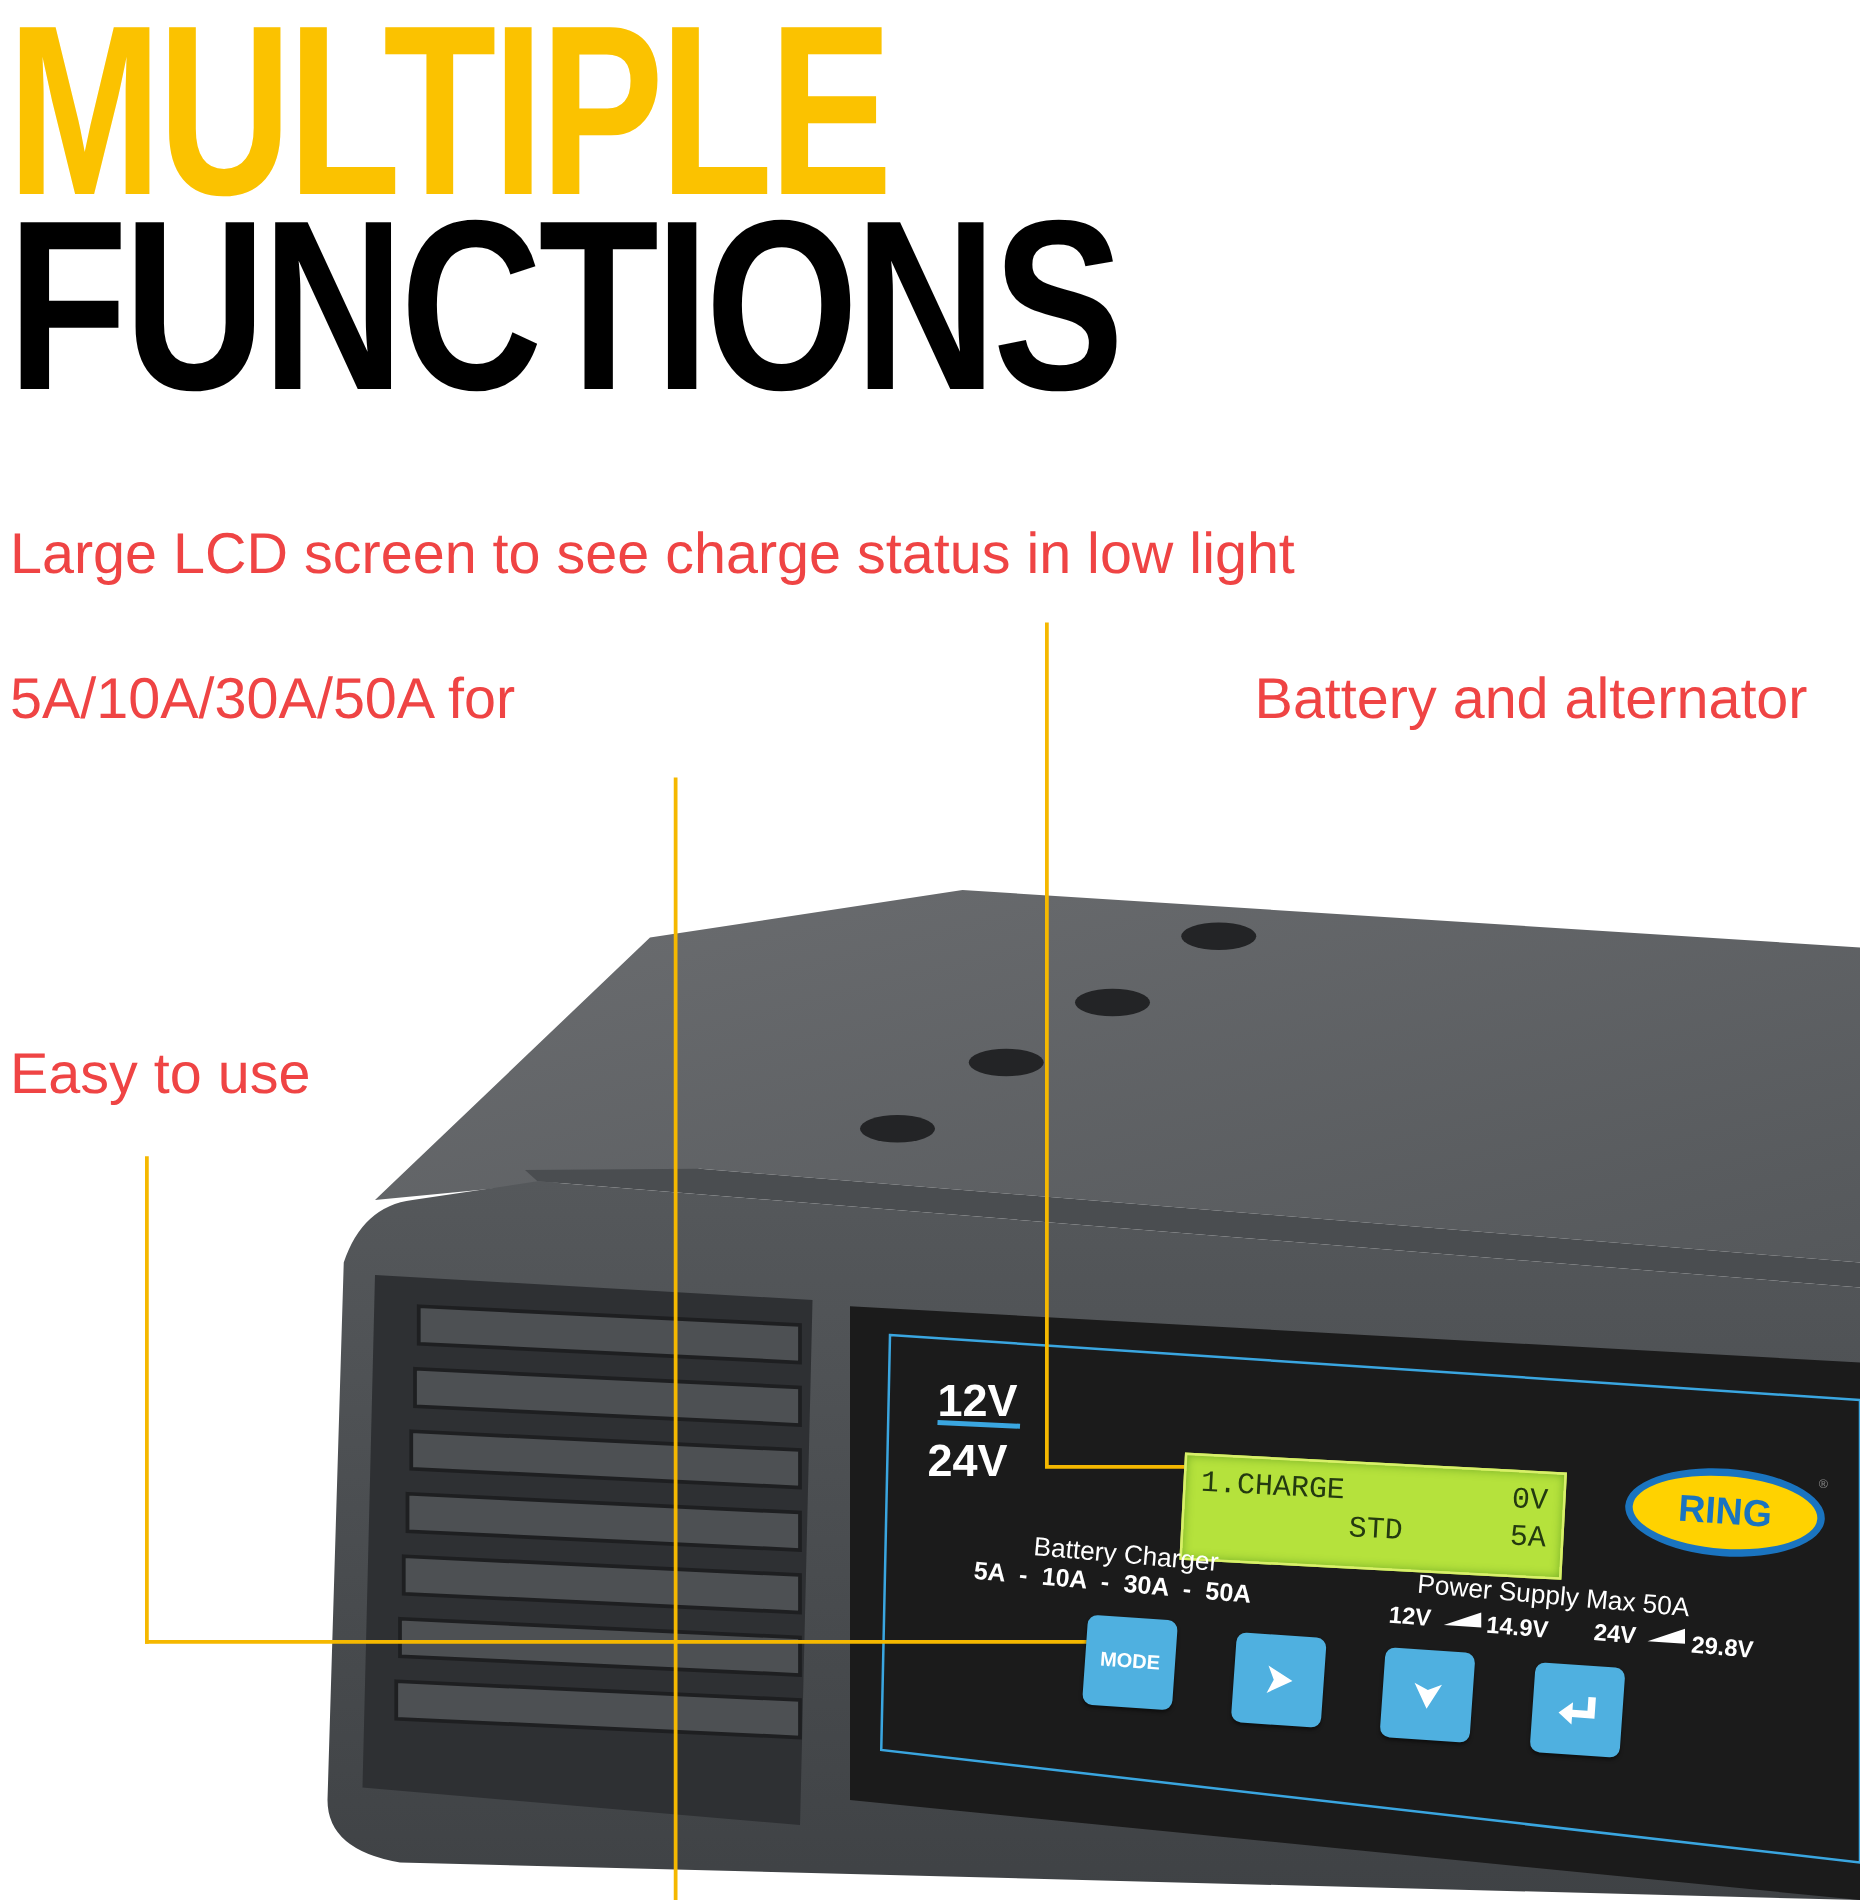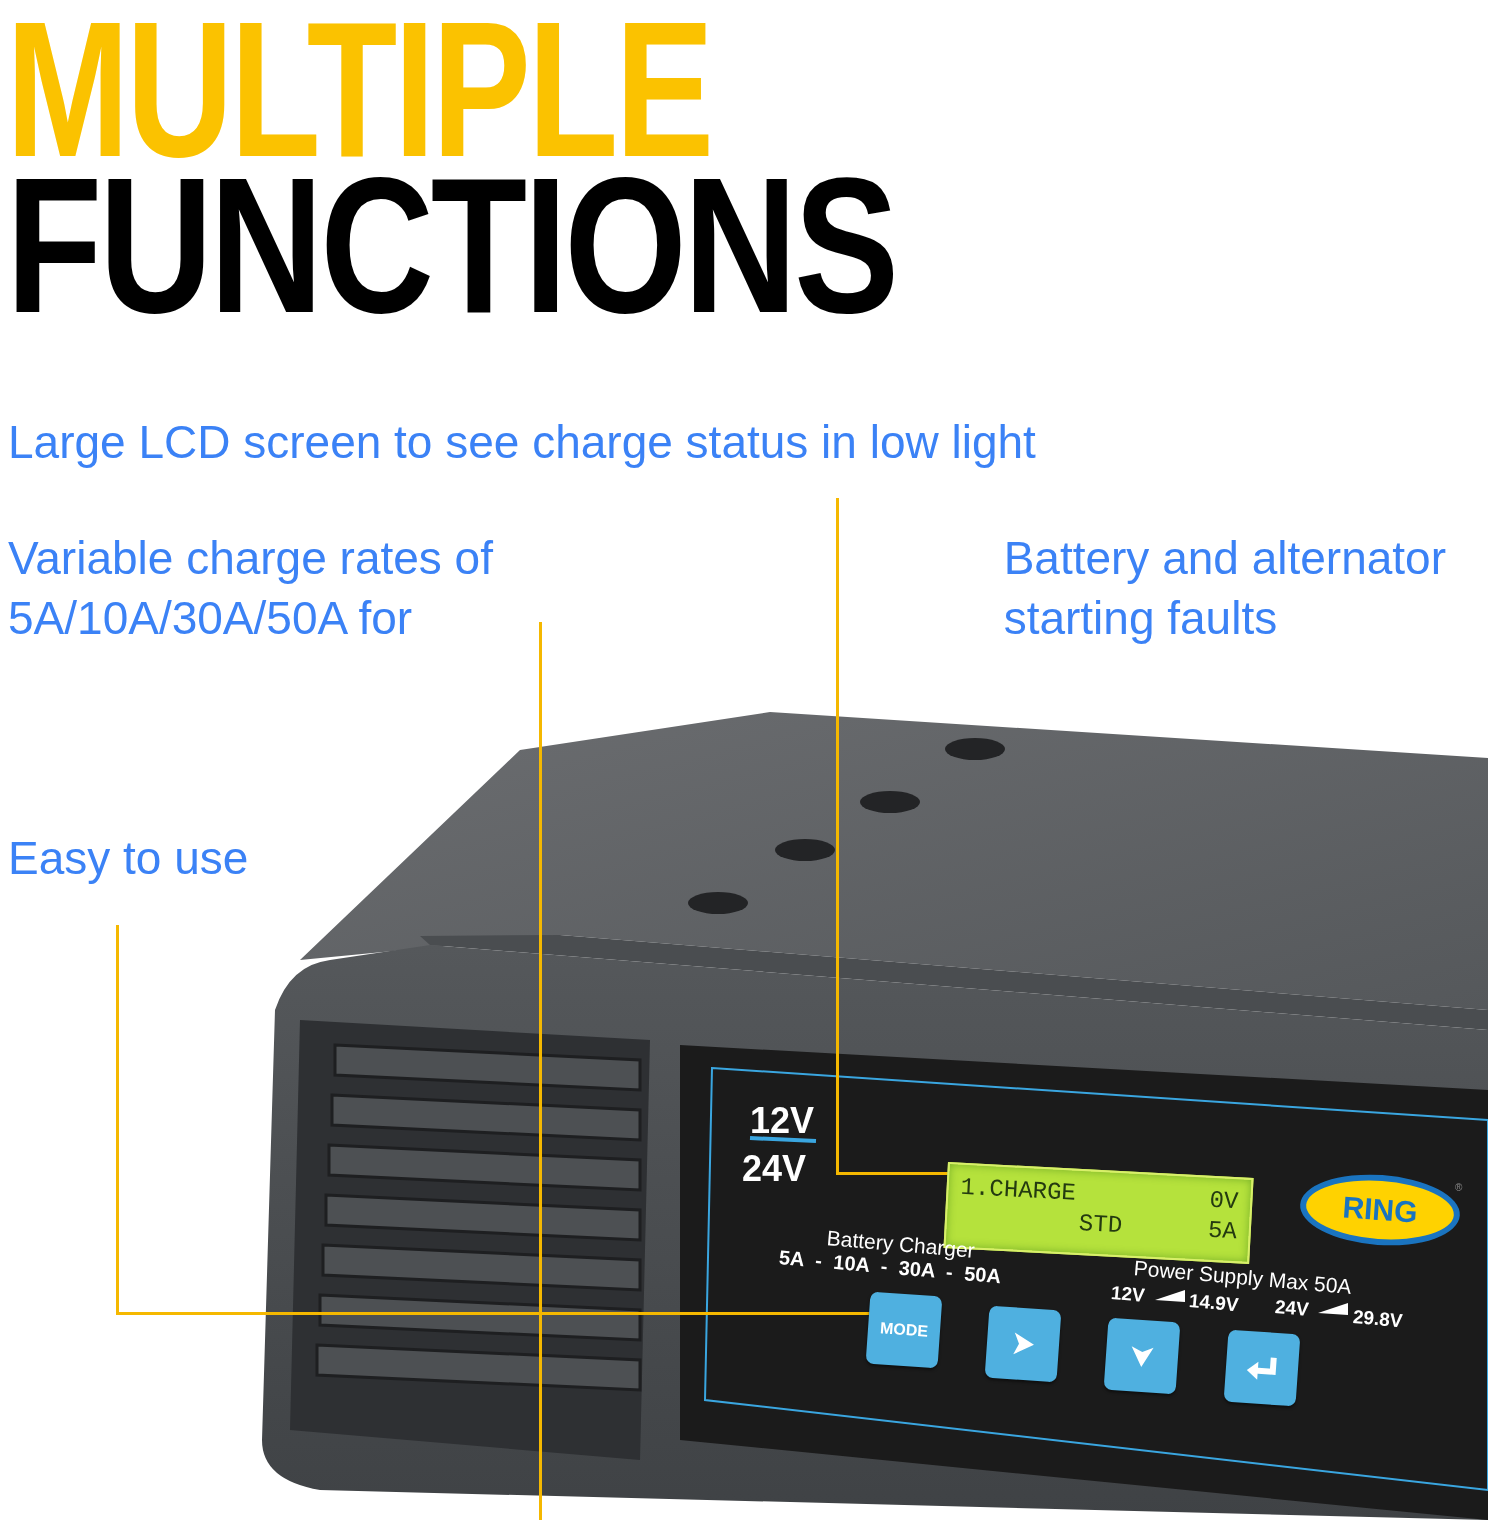--- a/index.html
+++ b/index.html
@@ -1,20 +1,20 @@
 <!DOCTYPE html>
 <html><head>
 <meta charset="utf-8">
 <style>
   html,body{margin:0;padding:0;background:#fff;}
   body{width:1488px;height:1520px;position:relative;overflow:hidden;font-family:"Liberation Sans",sans-serif;}
   .headline{position:absolute;left:6px;font-family:"Liberation Sans",sans-serif;font-weight:700;letter-spacing:-4px;line-height:1;transform-origin:left top;white-space:nowrap;}
   .h1{top:-8px;color:#fbc200;font-size:190px;transform:scaleX(0.78) scaleY(1.02);}
   .h2{top:148px;color:#000;font-size:190px;transform:scaleX(0.83) scaleY(1.02);}
-  .feat{position:absolute;color:#3b82f6;font-size:46px;line-height:60px;font-family:"Liberation Sans",sans-serif;white-space:nowrap;}
+  .feat{position:absolute;color:#ef4444;font-size:46px;line-height:60px;font-family:"Liberation Sans",sans-serif;white-space:nowrap;}
   .f1{left:8px;top:412px;}
   .f2{left:8px;top:528px;}
   .f3{right:42px;top:528px;}
   .f4{left:8px;top:828px;}
   .leader{position:absolute;background:#f5b800;}
   
   .device{position:absolute;left:0;top:0;width:1488px;height:1520px;}
   .lcd{position:absolute;left:948px;top:1162px;width:306px;height:86px;background:#b5e23c;transform:rotate(3deg);transform-origin:left top;border:2px solid #d8ef6a;box-shadow:inset 0 0 8px rgba(0,80,0,.35);font-family:"Liberation Mono",monospace;color:#243a10;font-size:24px;line-height:30px;padding:8px 12px;box-sizing:border-box;}
   .lcd .r{display:flex;justify-content:space-between;}
   .panel-text{position:absolute;color:#fff;font-weight:700;font-family:"Liberation Sans",sans-serif;white-space:nowrap;transform-origin:left top;}
@@ -79,26 +79,24 @@
 <div class="leader" style="left:116px;top:925px;width:3px;height:390px;"></div>
 <div class="leader" style="left:116px;top:1312px;width:770px;height:3px;"></div>
 <div class="leader" style="left:539px;top:1525px;width:0;height:0;"></div>
 <div class="leader" style="left:539px;top:1525px;width:0;height:0;"></div>
 <div class="leader" style="left:539px;top:1525px;width:0;height:0;"></div>
 
 <div class="feat f1">
   <div>Large LCD screen to see charge status in low light</div>
 </div>
 <div class="feat f2">
-  <div>Variable charge rates of</div>
   <div>5A/10A/30A/50A for</div>
 </div>
 <div class="feat f3">
   <div>Battery and alternator</div>
-  <div>starting faults</div>
 </div>
 <div class="feat f4">
   <div>Easy to use</div>
 </div>
 
 <div class="panel-text" style="left:750px;top:1100px;font-size:36px;">12V</div>
 <div class="panel-text" style="left:742px;top:1148px;font-size:36px;">24V</div>
 
 <div class="lcd">
   <div class="r">

